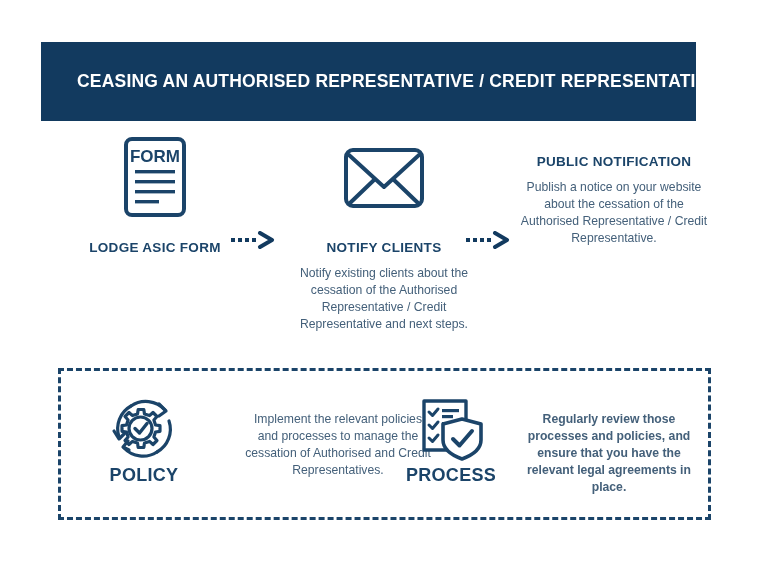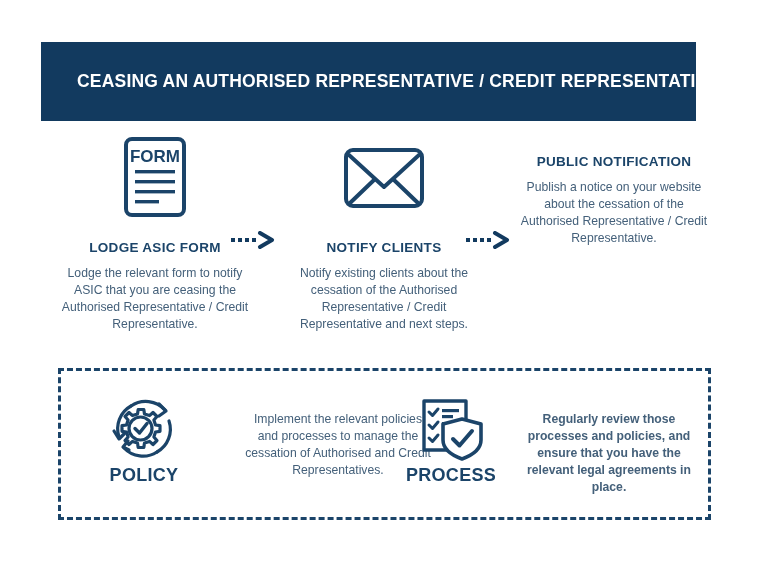--- a/index.html
+++ b/index.html
@@ -145,21 +145,20 @@
       <svg width="76" height="84" viewBox="0 0 76 84">
         <rect x="9" y="4" width="58" height="76" rx="6" ry="6" fill="none" stroke="#1B4469" stroke-width="4"></rect>
         <text x="38" y="27" text-anchor="middle" font-family="Liberation Sans, sans-serif" font-size="17" font-weight="bold" fill="#1B4469">FORM</text>
         <rect x="18" y="35" width="40" height="3.4" fill="#1B4469"></rect>
         <rect x="18" y="45" width="40" height="3.4" fill="#1B4469"></rect>
         <rect x="18" y="55" width="40" height="3.4" fill="#1B4469"></rect>
         <rect x="18" y="65" width="24" height="3.4" fill="#1B4469"></rect>
       </svg>
     </div>
     <div class="step-title">LODGE ASIC FORM</div>
-    <div class="step-desc">Lodge the relevant form to notify ASIC that you are ceasing the Authorised Representative / Credit Representative.</div>
   </div>
 
   <div class="connector" id="connector-0">
     <svg width="46" height="18" viewBox="0 0 46 18">
       <g fill="#123A5F">
         <rect x="0" y="7" width="4" height="4"></rect>
         <rect x="7" y="7" width="4" height="4"></rect>
         <rect x="14" y="7" width="4" height="4"></rect>
         <rect x="21" y="7" width="4" height="4"></rect>
       </g>

